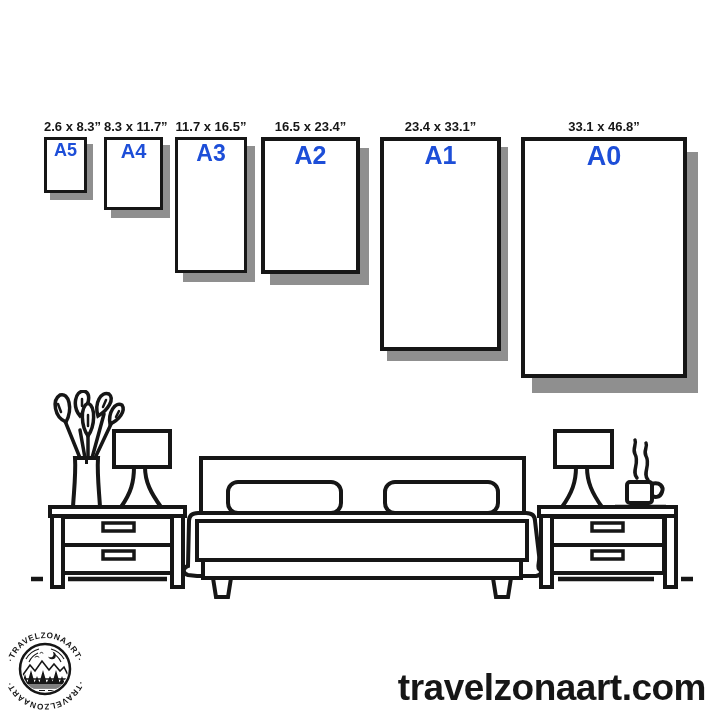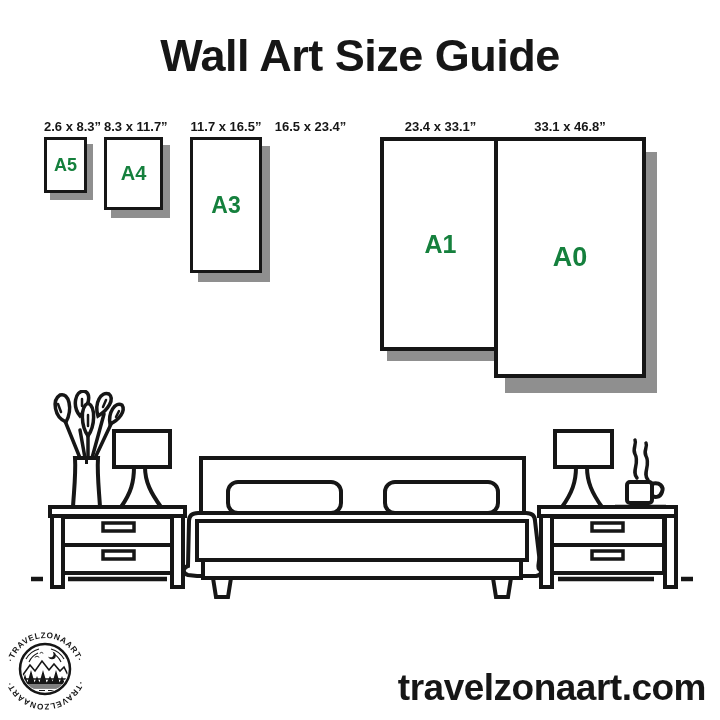--- a/index.html
+++ b/index.html
@@ -9,44 +9,43 @@
 
   
   .title{position:absolute;top:33px;left:0;right:0;text-align:center;
          font-size:45px;font-weight:bold;letter-spacing:-0.5px;line-height:1;}
 
   
   .frame-wrap{position:absolute;top:120px;text-align:center;}
   .frame-label{font-size:13px;font-weight:bold;height:14px;line-height:14px;
                white-space:nowrap;margin-bottom:3px;}
   .frame-box{box-sizing:border-box;background:#fff;border:3px solid #161616;
-             display:flex;align-items:center;justify-content:center;
-             font-weight:bold;color:#15803d;}
+             display:flex;justify-content:center;
+             font-weight:bold;color:#1d4ed8;}
   .f0{left:44px;width:43px;}  .f0 .frame-box{height:56px;font-size:18px;box-shadow:6px 7px 0 #8f8f8f;}
   .f1{left:104px;width:59px;} .f1 .frame-box{height:73px;font-size:20px;box-shadow:7px 8px 0 #8f8f8f;}
-  .f2{left:190px;width:72px;} .f2 .frame-box{height:136px;font-size:23px;box-shadow:8px 9px 0 #8f8f8f;}
+  .f2{left:175px;width:72px;} .f2 .frame-box{height:136px;font-size:23px;box-shadow:8px 9px 0 #8f8f8f;}
   .f3{left:261px;width:99px;} .f3 .frame-box{height:137px;font-size:25px;border-width:4px;box-shadow:9px 11px 0 #8f8f8f;}
   .f4{left:380px;width:121px;}.f4 .frame-box{height:214px;font-size:25px;border-width:4px;box-shadow:7px 10px 0 #8f8f8f;}
-  .f5{left:494px;width:152px;}.f5 .frame-box{height:241px;font-size:27px;border-width:4px;box-shadow:11px 15px 0 #8f8f8f;}
+  .f5{left:521px;width:166px;}.f5 .frame-box{height:241px;font-size:27px;border-width:4px;box-shadow:11px 15px 0 #8f8f8f;}
 
   
   .scene{position:absolute;left:0;top:390px;width:720px;height:230px;}
   .logo{position:absolute;left:2px;top:624px;width:88px;height:92px;}
   .logo text{font-family:"Liberation Sans", sans-serif;font-weight:bold;font-size:8.2px;letter-spacing:0.6px;fill:#161616;}
 
   
   .website{position:absolute;right:14px;top:667px;font-size:37px;font-weight:bold;
            letter-spacing:-0.5px;}
 </style>
 </head>
 <body>
 
 <div class="poster">
 
-  <div class="title">Wall Art Size Guide</div>
 
   <div class="frame-wrap f0">
     <div class="frame-label">2.6 x 8.3”</div>
     <div class="frame-box">
         <span>A5</span>
       </div>
   </div>
   <div class="frame-wrap f1">
     <div class="frame-label">8.3 x 11.7”</div>
     <div class="frame-box">
@@ -54,20 +53,23 @@
       </div>
   </div>
   <div class="frame-wrap f2">
     <div class="frame-label">11.7 x 16.5”</div>
     <div class="frame-box">
         <span>A3</span>
       </div>
   </div>
   <div class="frame-wrap f3">
     <div class="frame-label">16.5 x 23.4”</div>
+    <div class="frame-box">
+        <span>A2</span>
+      </div>
   </div>
   <div class="frame-wrap f4">
     <div class="frame-label">23.4 x 33.1”</div>
     <div class="frame-box">
         <span>A1</span>
       </div>
   </div>
   <div class="frame-wrap f5">
     <div class="frame-label">33.1 x 46.8”</div>
     <div class="frame-box">

